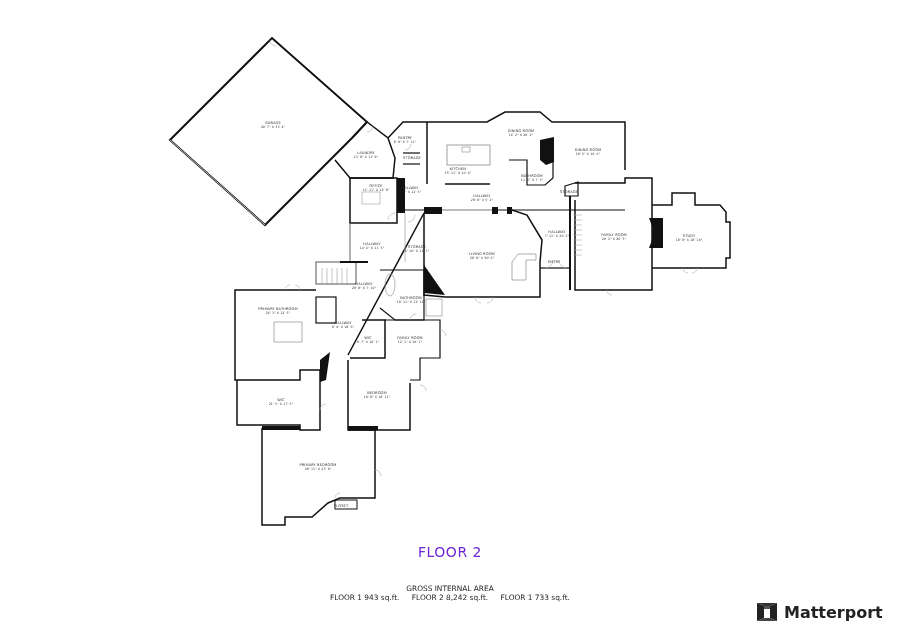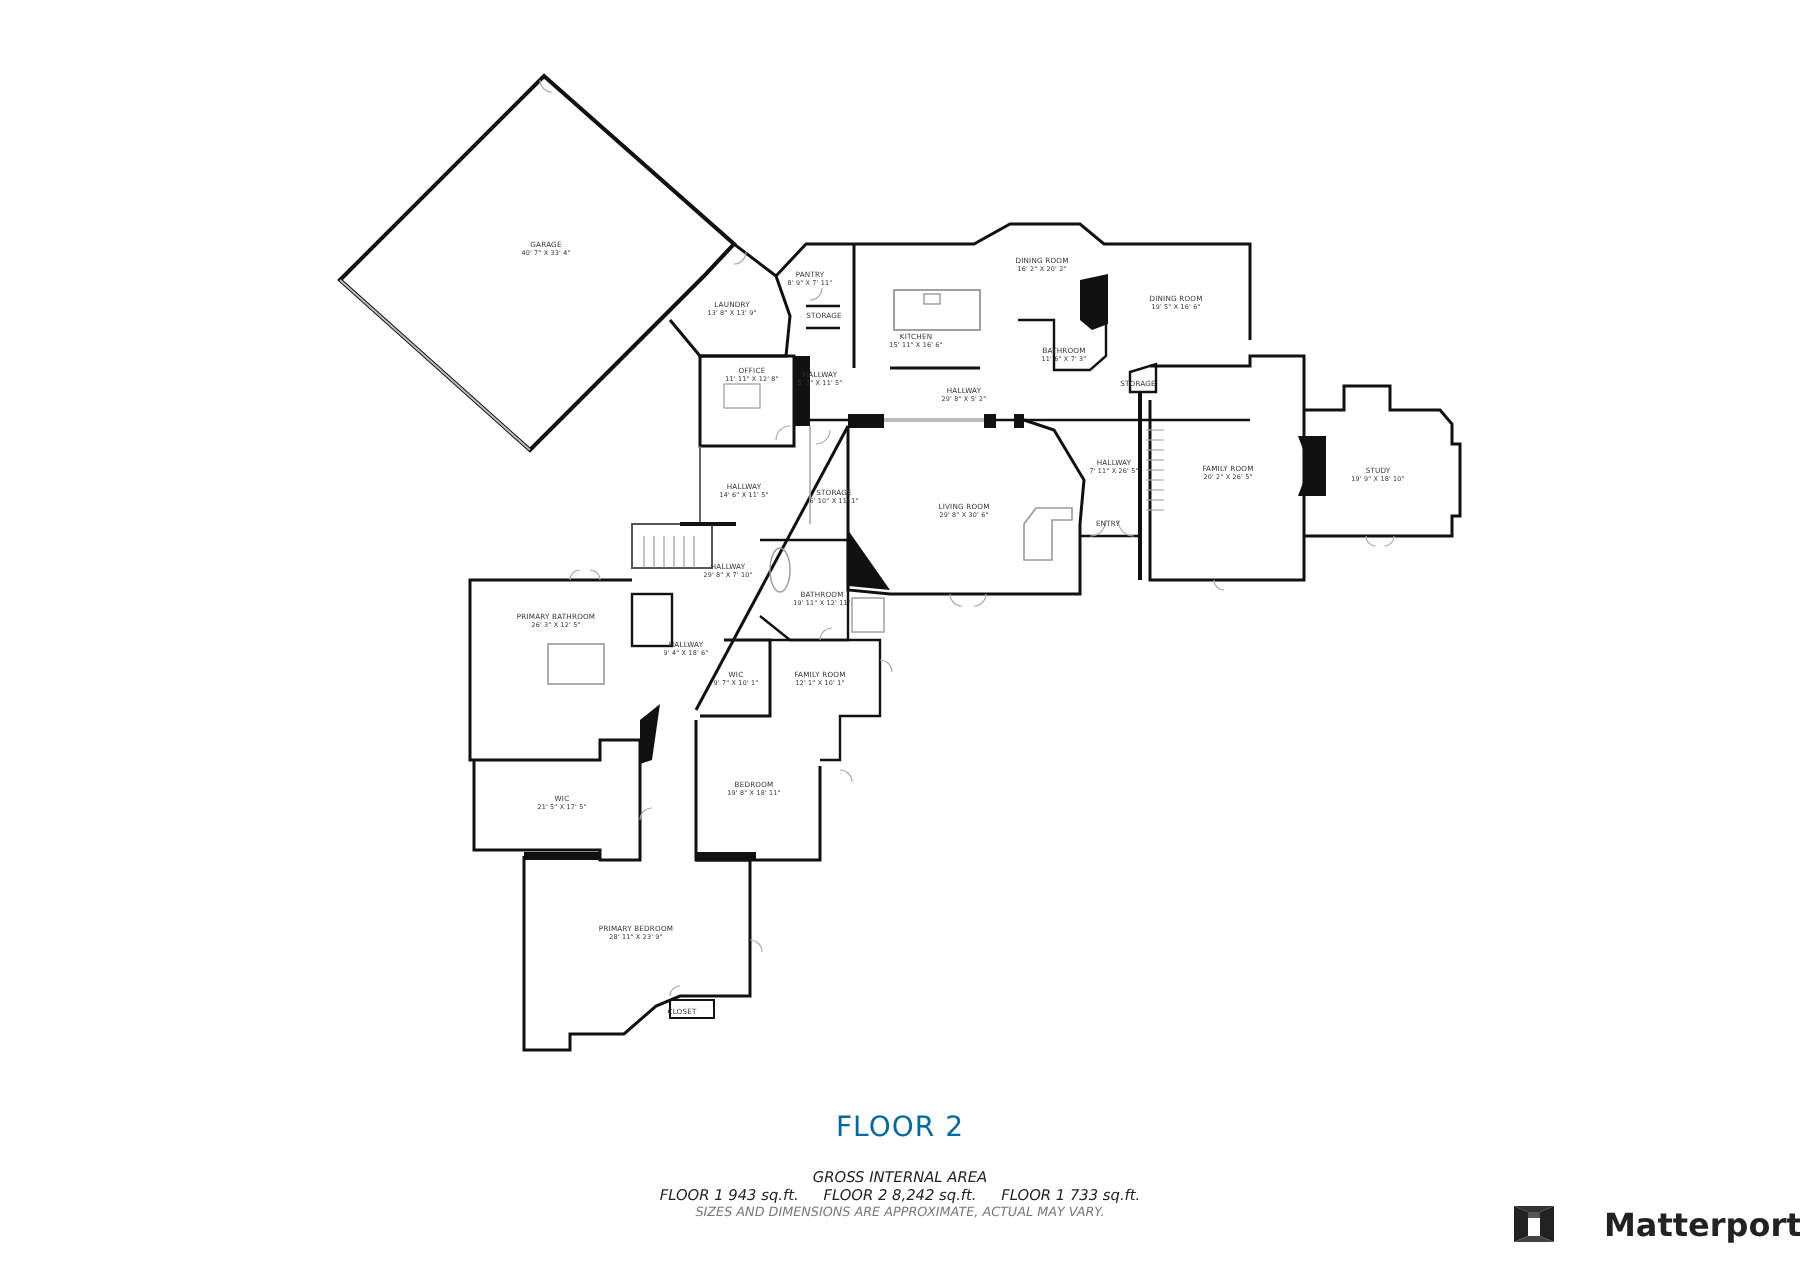--- a/index.html
+++ b/index.html
@@ -1,25 +1,25 @@
 <!DOCTYPE html>
 <html><head>
   <meta charset="utf-8">
   <style>
     html, body { margin:0; padding:0; background:#ffffff; }
     body { width:900px; height:636px; position:relative; overflow:hidden; font-family:"DejaVu Sans", sans-serif; color:#222; }
     svg.plan { position:absolute; left:0; top:0; }
     .lbl { position:absolute; text-align:center; font-size:3.6px; line-height:4.4px; color:#333; white-space:nowrap; transform:translate(-50%,-50%); text-transform:uppercase; letter-spacing:0.1px; }
     .lbl .dim { display:block; font-size:3.2px; }
-    .floor-title { position:absolute; left:0; width:900px; top:556px; text-align:center; font-size:14px; letter-spacing:0.5px; color:#0369a1; }
+    .floor-title { position:absolute; left:0; width:900px; top:544px; text-align:center; font-size:14px; letter-spacing:0.5px; color:#6d28d9; }
     .area { position:absolute; left:300px; width:300px; top:584px; text-align:center; font-size:7.4px; line-height:9px; color:#222; }
-    .area .row { display:block;font-style:italic; }
+    .area .row { display:block; }
     .area .gap { display:inline-block; width:10px; }
     .disclaimer { color:#777; font-size:6.4px; }
-    .brand { position:absolute; left:756px; top:602px; display:flex; align-items:center; gap:24px; }
+    .brand { position:absolute; left:756px; top:602px; display:flex; align-items:center; gap:6px; }
     .brand-name { font-family:"DejaVu Sans", sans-serif; font-weight:bold; font-size:16px; color:#222; }
   </style>
 </head>
 <body>
 
 <svg class="plan" width="900" height="636" viewBox="0 0 900 636">
   <g fill="none" stroke="#111" stroke-width="2" stroke-linejoin="miter">
 
     <polygon points="170,140 272,38 367,122 352,138 265,225"></polygon>
     <line x1="170" y1="140" x2="265" y2="225" stroke="#bbb" stroke-width="1"></line>
@@ -170,21 +170,20 @@
 
 <div class="floor-title">FLOOR 2</div>
 
 <div class="area">
   <span class="row">GROSS INTERNAL AREA</span>
   <span class="row">
     <span>FLOOR 1 943 sq.ft.</span><span class="gap"></span>
     <span>FLOOR 2 8,242 sq.ft.</span><span class="gap"></span>
     <span>FLOOR 1 733 sq.ft.</span>
   </span>
-  <span class="row disclaimer">SIZES AND DIMENSIONS ARE APPROXIMATE, ACTUAL MAY VARY.</span>
 </div>
 
 <div class="brand">
   <svg width="22" height="20" viewBox="0 0 22 20">
     <path d="M1,1 L8,4 L8,16 L1,19 Z" fill="#222"></path>
     <path d="M21,1 L14,4 L14,16 L21,19 Z" fill="#222"></path>
     <path d="M8,4 L14,4 L14,7 L8,7 Z" fill="#555"></path>
     <path d="M1,1 L21,1 L14,4 L8,4 Z" fill="#333"></path>
     <path d="M1,19 L8,16 L14,16 L21,19 Z" fill="#444"></path>
   </svg>

